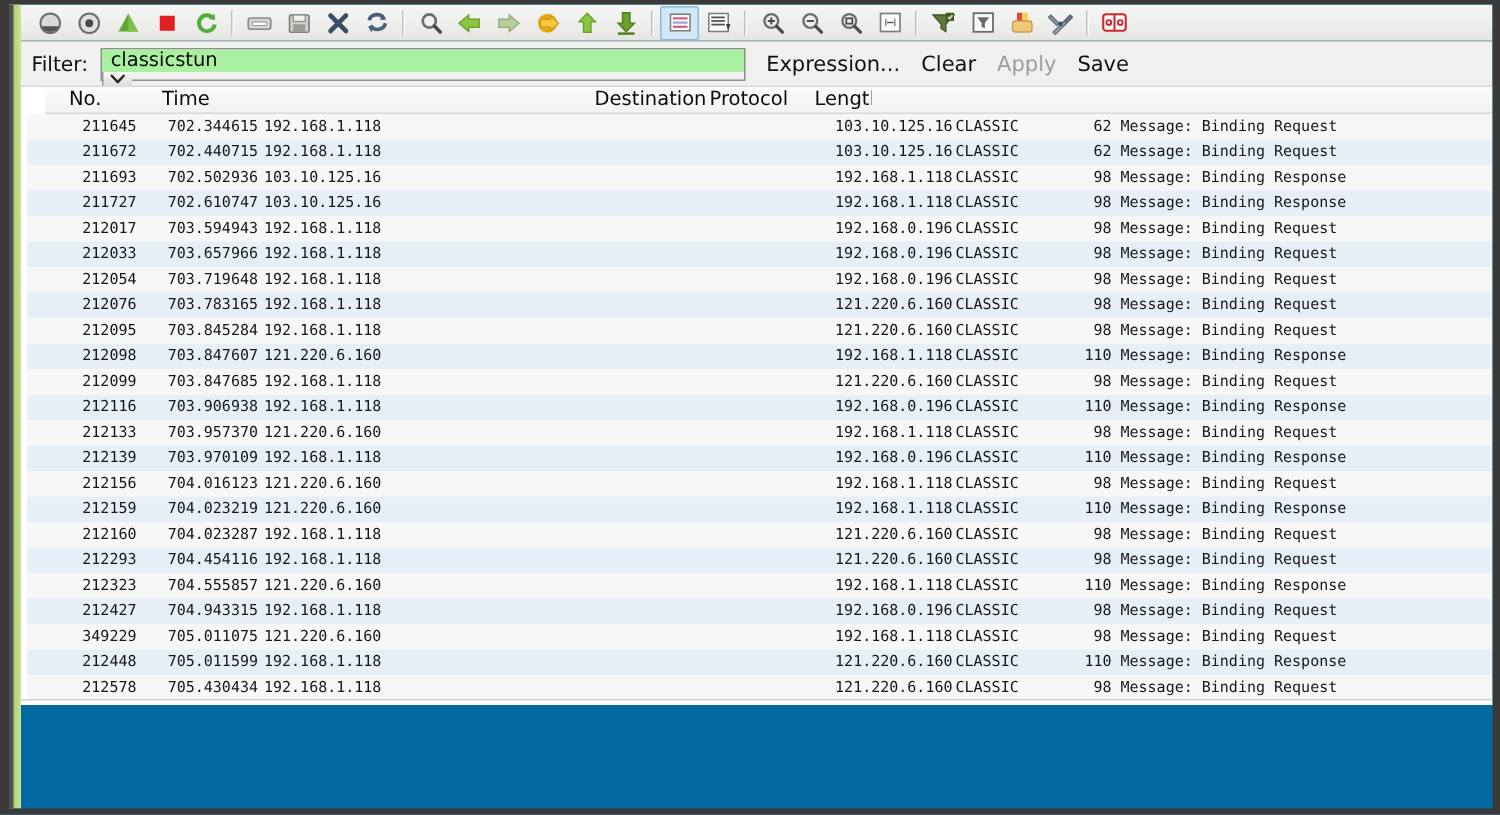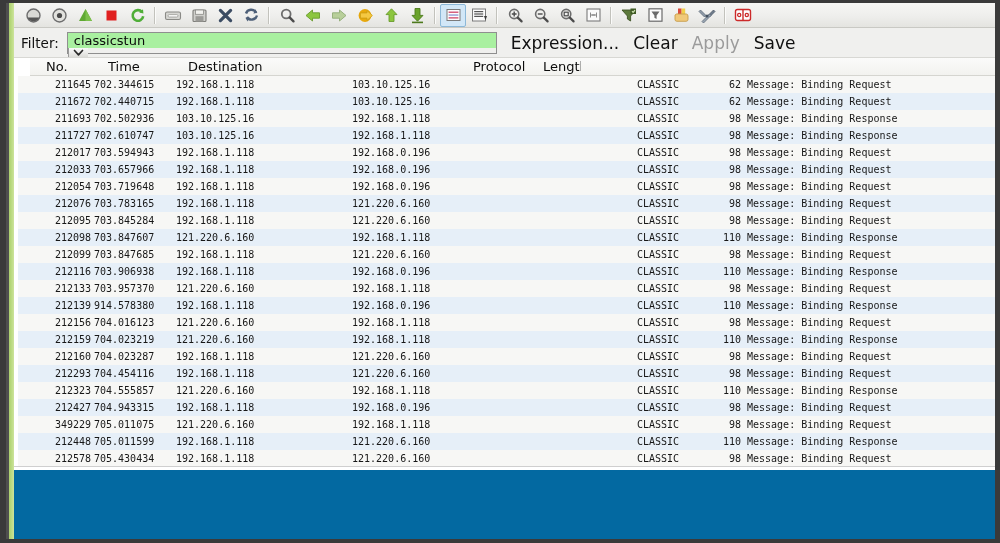--- a/index.html
+++ b/index.html
@@ -103,21 +103,21 @@
     padding: 0 6px;
   }
   .filter-drop {
     width: 19px;
     background: linear-gradient(to bottom,#fafafa,#dcdcd8);
     border-left: 1px solid #9a9a9a;
     display: flex; align-items: center; justify-content: center;
   }
   .filter-drop svg { display:block; }
   .fb-link {
-    font-size: 17px;
+    font-size: 14px;
     color: #101010;
     margin-left: 14px;
     white-space: nowrap;
   }
   .fb-link.disabled { color: #9b9b9b; }
 
   
   .plist {
     position: relative;
     background: #ffffff;
@@ -156,23 +156,23 @@
     margin-left: 12px;
   }
   .row.even { background: #f7f7f5; }
   .row.odd  { background: #e6eff8; }
   .row .c {
     overflow: hidden;
     white-space: nowrap;
     box-sizing: border-box;
   }
   .c-no   { width: 62px; text-align: right; padding-right: 3px;}
-  .c-time { width: 80px; text-align: left; padding-right: 2px;}
+  .c-time { width: 80px; text-align: right; padding-right: 2px;}
   .c-src  { width: 176px; padding-left: 2px;}
-  .c-dst  { width: 285px; padding-left: 2px;}
+  .c-dst  { width: 285px; padding-left: 2px; text-align: right;}
   .c-proto{ width: 70px; padding-left: 2px;}
   .c-len  { width: 40px; text-align: right; padding-right: 4px;}
   .c-info { flex: 1 1 auto; padding-left: 2px;}
 
   .plist-bottom-line {
     position: absolute;
     left: 0; right: 0; bottom: 0;
     height: 3px;
     background: #ffffff;
     border-top: 1px solid #cfcfcf;
@@ -538,21 +538,21 @@
           <div class="c c-no">212133</div>
           <div class="c c-time">703.957370</div>
           <div class="c c-src">121.220.6.160</div>
           <div class="c c-dst">192.168.1.118</div>
           <div class="c c-proto">CLASSIC</div>
           <div class="c c-len">98</div>
           <div class="c c-info">Message: Binding Request</div>
         </div>
         <div class="row odd">
           <div class="c c-no">212139</div>
-          <div class="c c-time">914.578380</div>
+          <div class="c c-time">703.970109</div>
           <div class="c c-src">192.168.1.118</div>
           <div class="c c-dst">192.168.0.196</div>
           <div class="c c-proto">CLASSIC</div>
           <div class="c c-len">110</div>
           <div class="c c-info">Message: Binding Response</div>
         </div>
         <div class="row even">
           <div class="c c-no">212156</div>
           <div class="c c-time">704.016123</div>
           <div class="c c-src">121.220.6.160</div>

